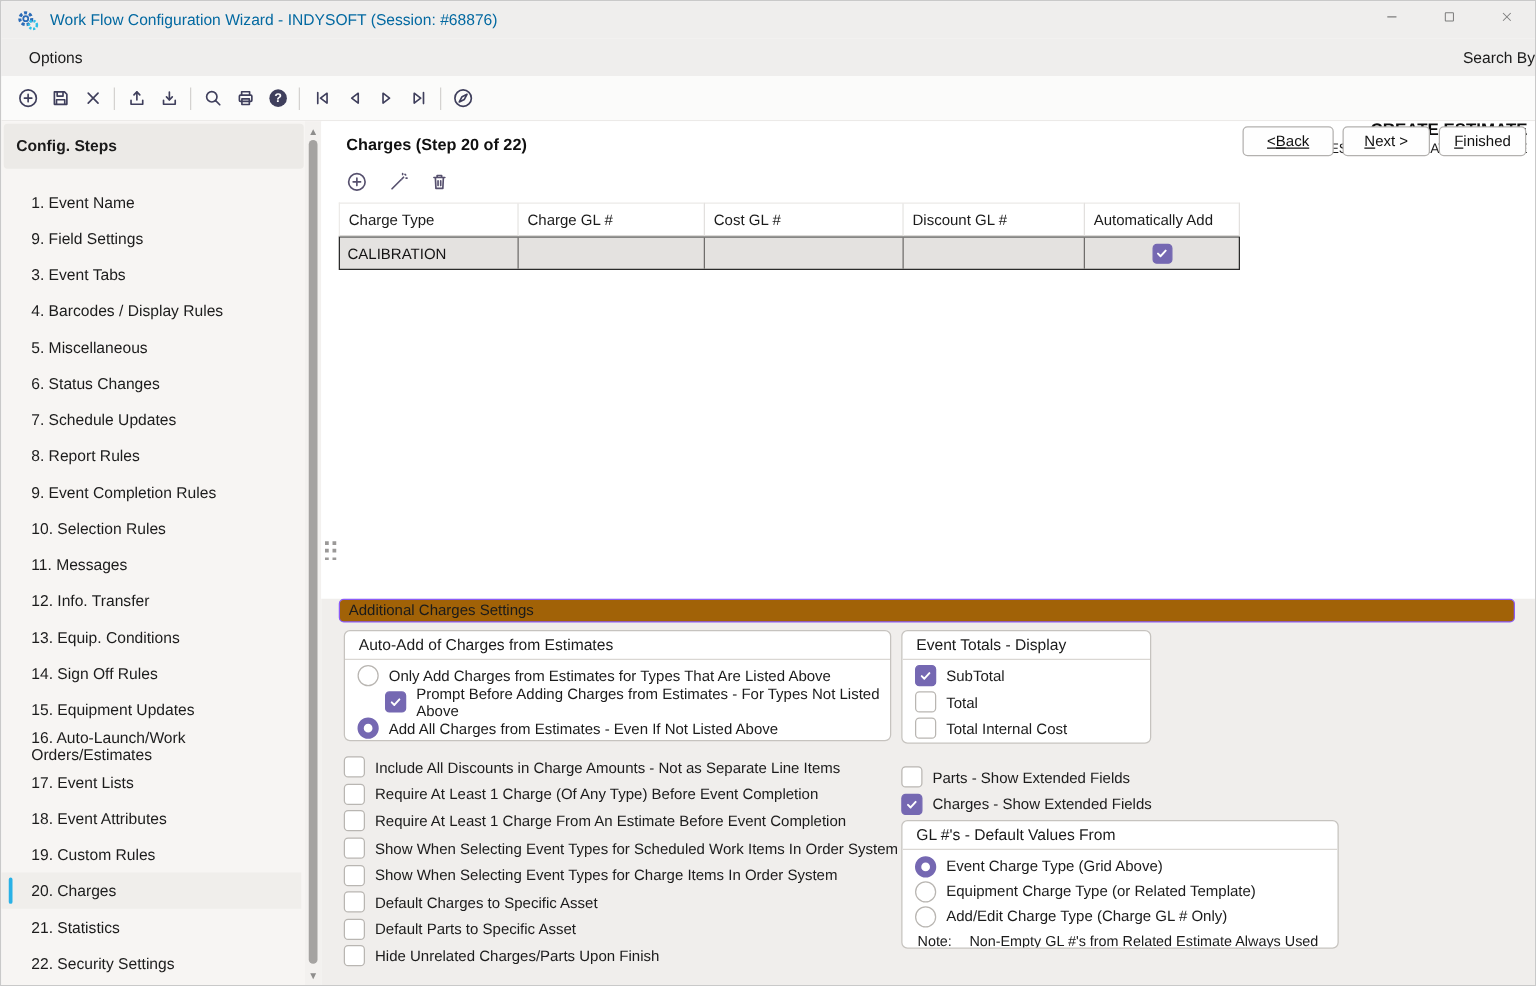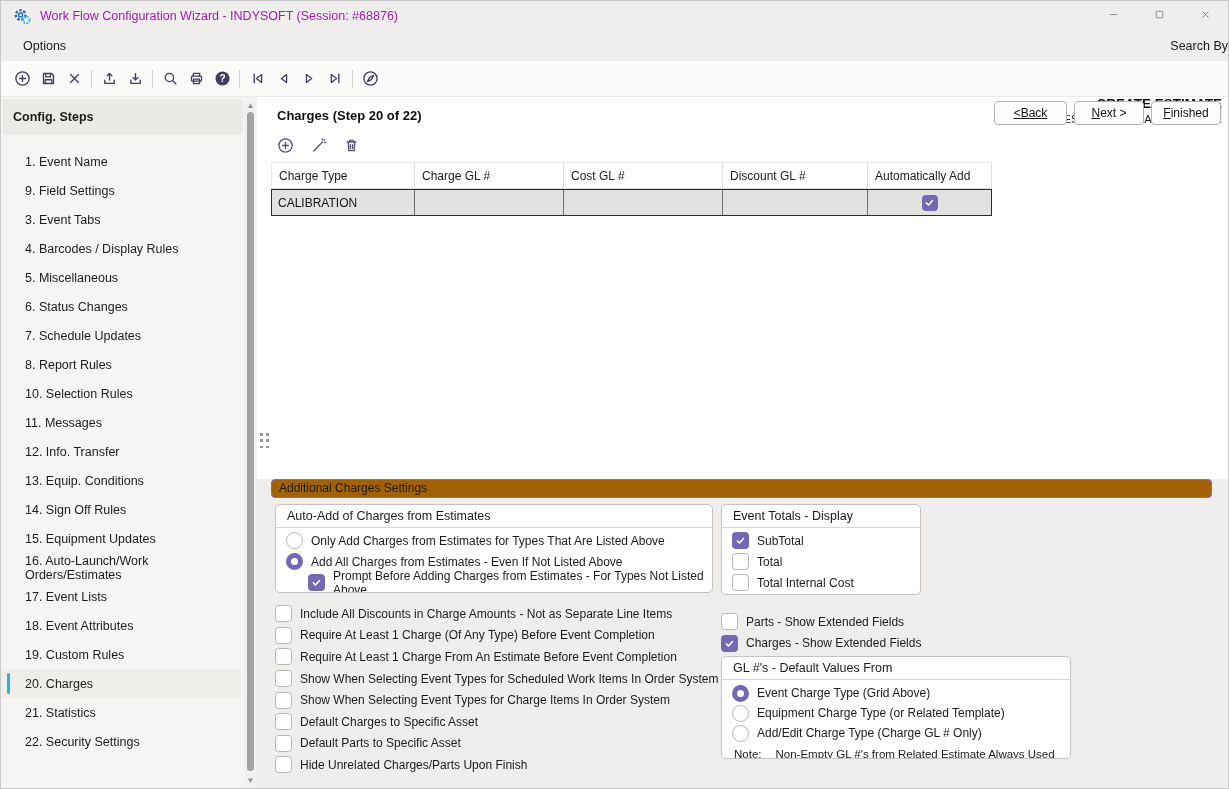--- a/index.html
+++ b/index.html
@@ -6,21 +6,21 @@
   html,body { background:#dadada; }
   .app{
     position:relative; width:1229px; height:789px; overflow:hidden;
     font-family:"Liberation Sans", sans-serif; color:#1b1b1b; background:#fff;
     border:1px solid #c9c9c9;
   }
   
   .titlebar{position:absolute; left:0; top:0; width:100%; height:30px; background:#efeeed; display:flex; align-items:center; padding-left:11px;}
   .app-icon{width:20px; height:20px; margin-right:8px; display:flex; align-items:center; justify-content:center;}
   .app-icon svg{width:19px; height:19px;}
-  .title-text{font-size:12.5px; color:#a21caf;}
+  .title-text{font-size:12.5px; color:#0369a1;}
   .win-controls{position:absolute; right:0; top:0; height:30px; display:flex;}
   .win-btn{width:46px; height:30px; display:flex; align-items:center; justify-content:center; color:#7c7c7c;}
   .win-btn svg{width:13px; height:13px; stroke:currentColor; fill:none; stroke-width:1;}
   
   .menubar{position:absolute; left:0; top:30px; width:100%; height:30px; background:#efeeed; display:flex; align-items:center; padding-left:22px; gap:24px;justify-content:space-between;}
   .menu-item{font-size:12.5px; color:#1b1b1b;}
   
   .toolbar{position:absolute; left:0; top:60px; width:100%; height:36px; background:#fbfbfa; display:flex; align-items:center; padding-left:8px; border-bottom:1px solid #eceae8;}
   .tb-btn{width:26px; height:26px; display:flex; align-items:center; justify-content:center; color:#3f3f5c; border-radius:3px;}
   .tb-btn svg{width:17px; height:17px; stroke:currentColor; fill:none; stroke-width:1.25; stroke-linecap:round; stroke-linejoin:round;}
@@ -267,20 +267,23 @@
         <div class="side-item">
           <span>6. Status Changes</span>
         </div>
         <div class="side-item">
           <span>7. Schedule Updates</span>
         </div>
         <div class="side-item">
           <span>8. Report Rules</span>
         </div>
         <div class="side-item">
+          <span>9. Event Completion Rules</span>
+        </div>
+        <div class="side-item">
           <span>10. Selection Rules</span>
         </div>
         <div class="side-item">
           <span>11. Messages</span>
         </div>
         <div class="side-item">
           <span>12. Info. Transfer</span>
         </div>
         <div class="side-item">
           <span>13. Equip. Conditions</span>
@@ -388,32 +391,32 @@
     <div class="settings-panel">
       <div class="acs-bar">Additional Charges Settings</div>
 
       <div class="group g-autoadd">
         <div class="group-title">Auto-Add of Charges from Estimates</div>
         <div class="rows">
             <div class="opt-row">
               <span class="rb"></span>
               <span>Only Add Charges from Estimates for Types That Are Listed Above</span>
             </div>
-            <div class="opt-row">
-              <span class="rb selected"></span>
-              <span>Add All Charges from Estimates - Even If Not Listed Above</span>
-            </div>
             <div class="opt-row indent">
               <span class="cb checked">
                 <svg viewBox="0 0 12 12">
                   <path d="M2.6 6.4l2.3 2.3 4.4-4.9" fill="none" stroke="#fff" stroke-width="1.7" stroke-linecap="round" stroke-linejoin="round"></path>
                 </svg>
               </span>
               <span>Prompt Before Adding Charges from Estimates - For Types Not Listed Above</span>
             </div>
+            <div class="opt-row">
+              <span class="rb selected"></span>
+              <span>Add All Charges from Estimates - Even If Not Listed Above</span>
+            </div>
           </div>
       </div>
 
       <div class="left-checks">
           <div class="opt-row">
             <span class="cb"></span>
             <span>Include All Discounts in Charge Amounts - Not as Separate Line Items</span>
           </div>
           <div class="opt-row">
             <span class="cb"></span>

